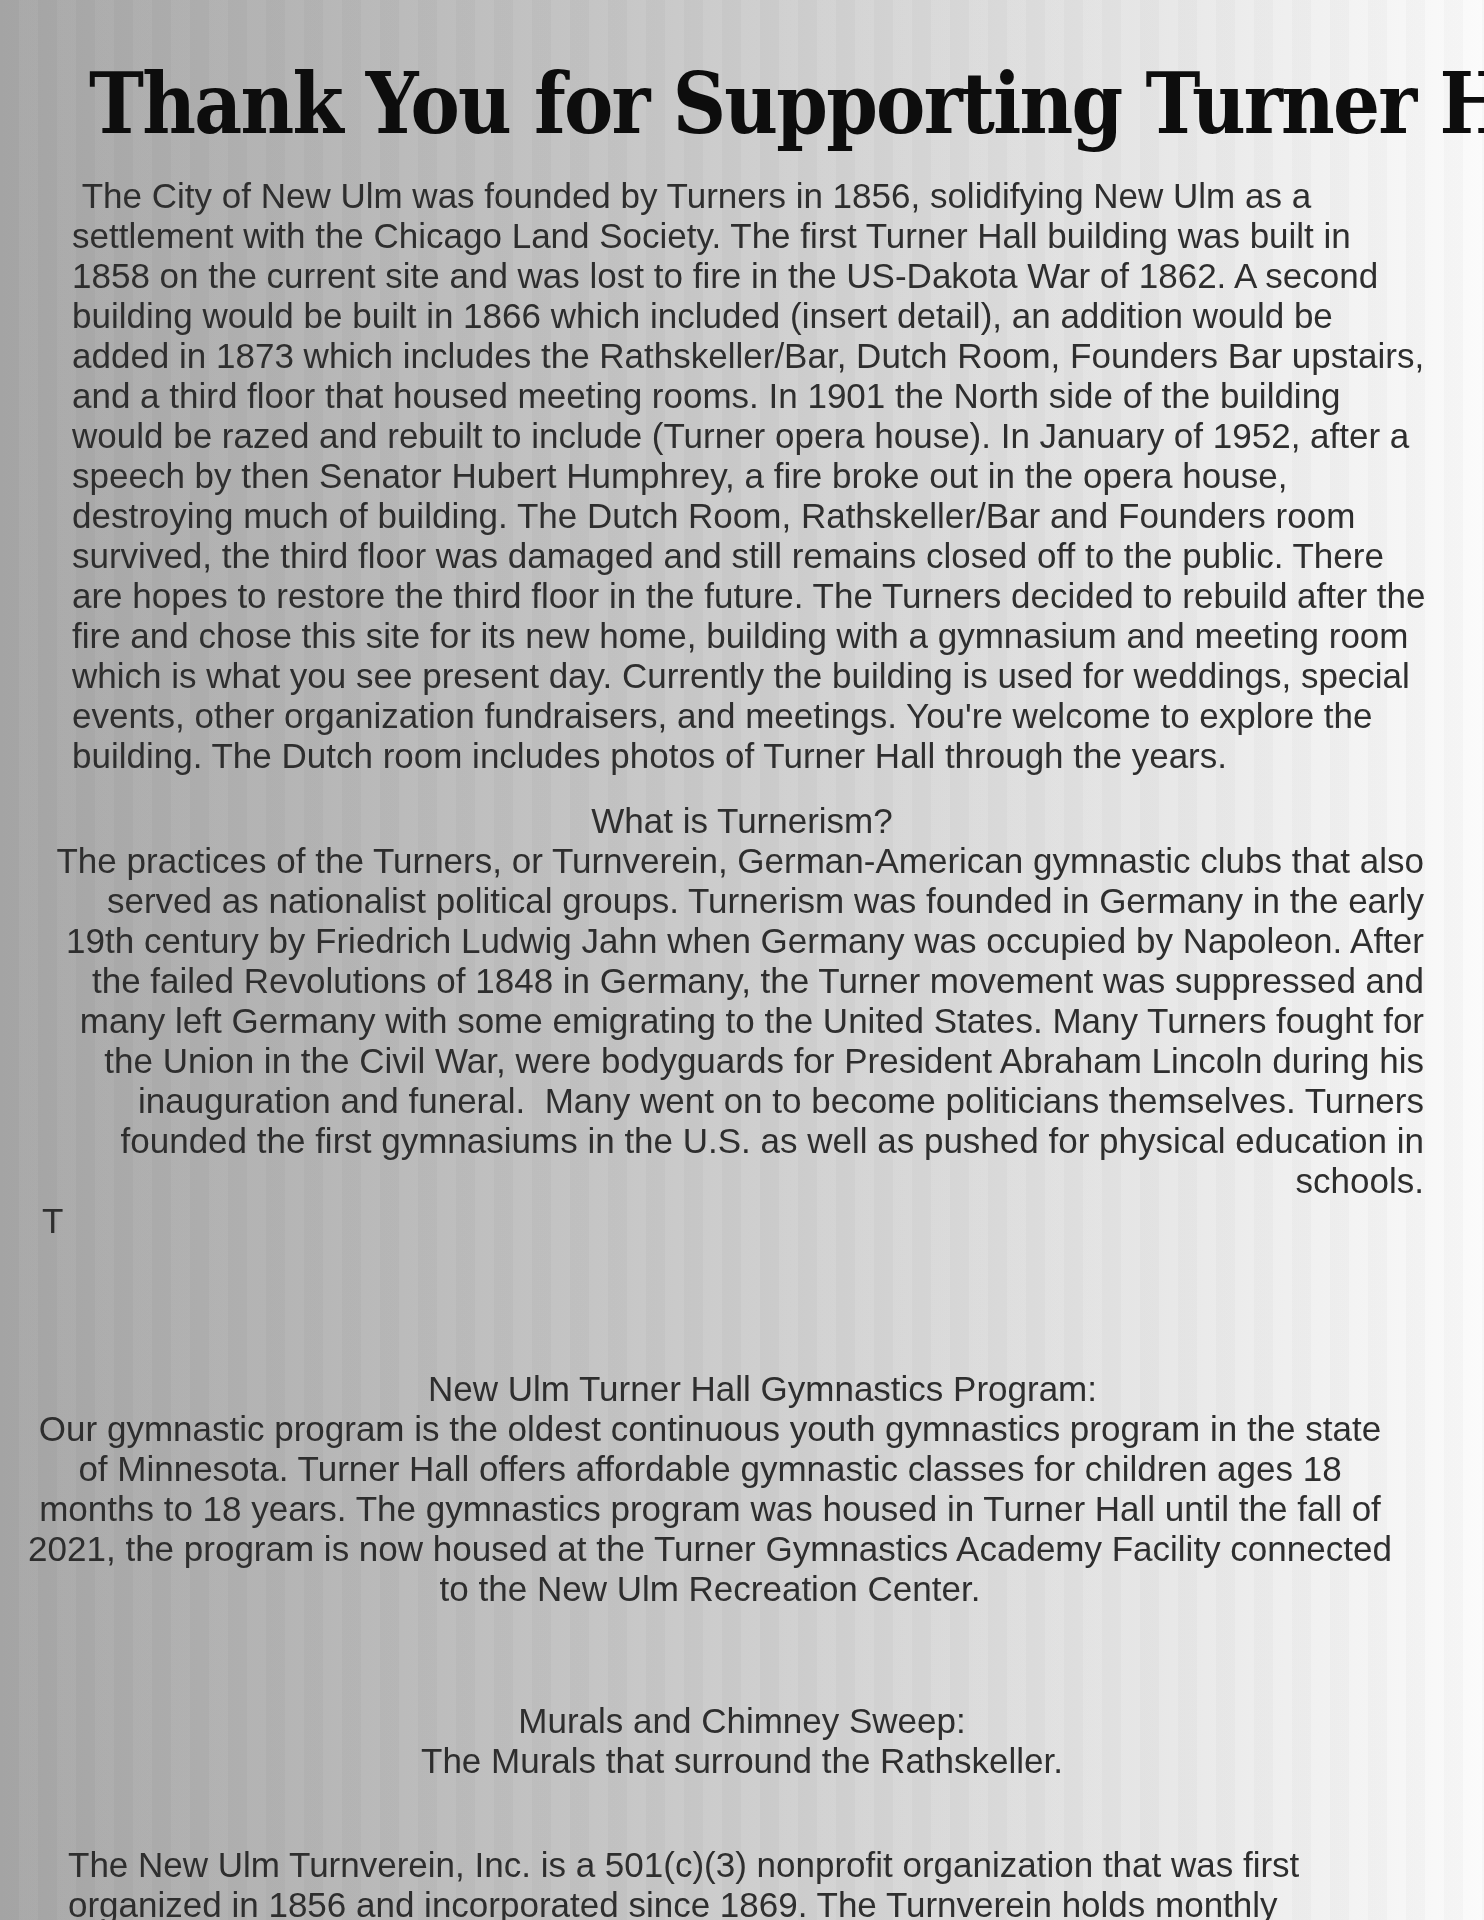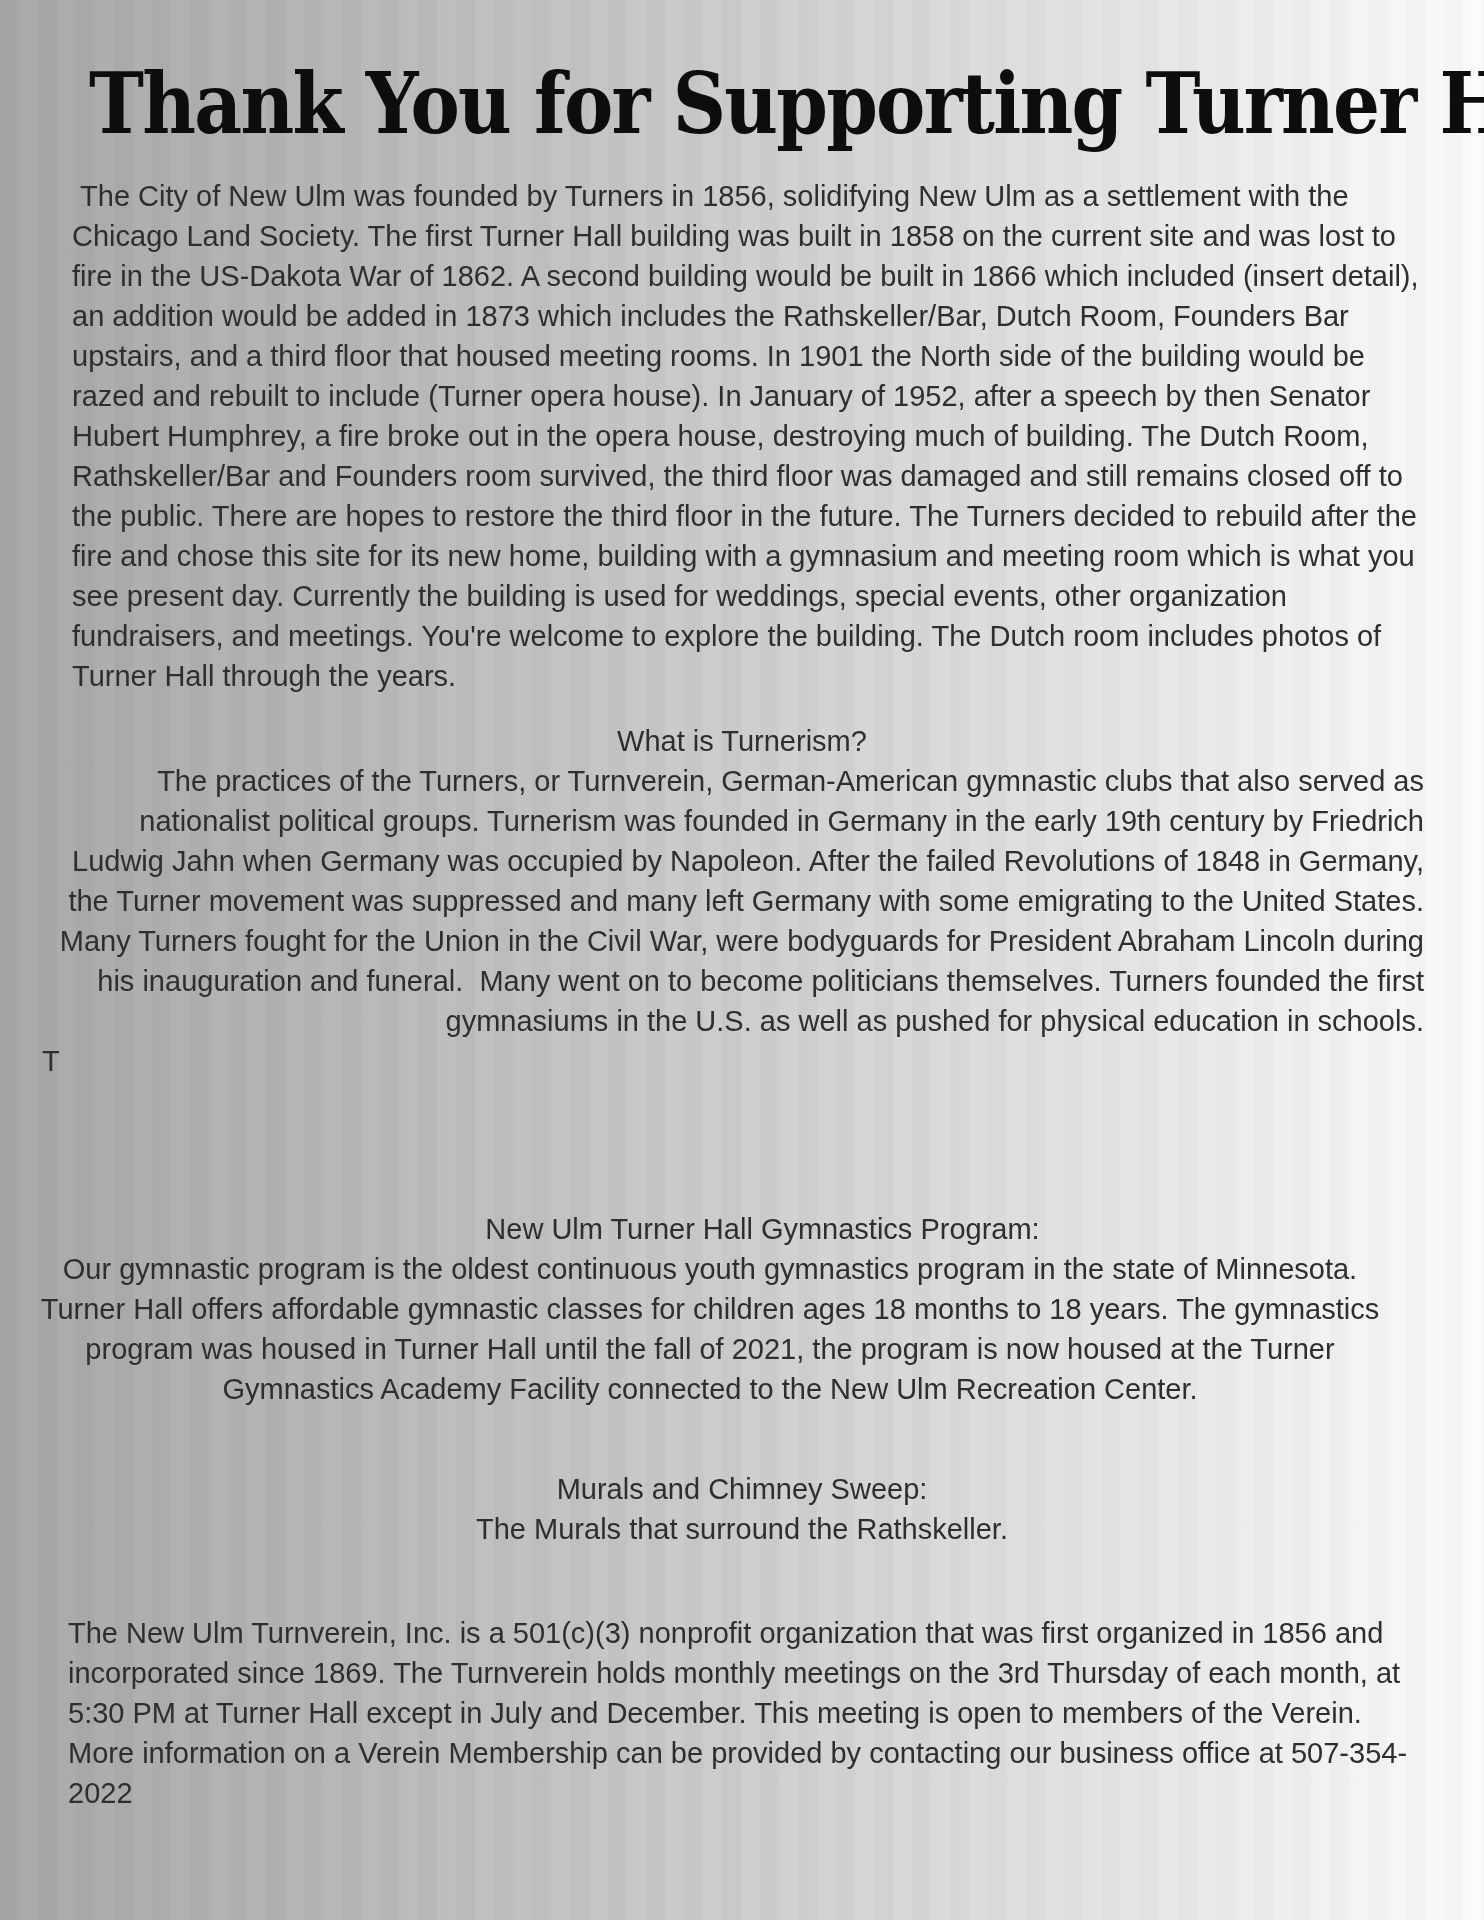--- a/index.html
+++ b/index.html
@@ -42,21 +42,21 @@
     font-size: 84px;
     line-height: 1.1;
     letter-spacing: -2px;
     color: #0d0d0d;
     transform: scaleX(0.88);
     transform-origin: 50% 50%;
     white-space: nowrap;
   }
   .body-text {
     margin: 0;
-    font-size: 29px;
+    font-size: 35px;
     line-height: 40px;
     color: #2e2e2e;
     white-space: pre-wrap;
   }
   .centered {
     text-align: center;
   }
   .intro-paragraph {
     margin: 26px 52px 0 72px;
   }
@@ -73,21 +73,21 @@
   }
   .gymnastics-heading {
     margin-top: 128px;
     padding-left: 41px;
   }
   .gymnastics-paragraph {
     margin: 0 86px 0 22px;
     text-align: center;
   }
   .murals-heading {
-    margin-top: 60px;
+    margin-top: 92px;
   }
   .murals-subheading {
     margin-top: 0;
   }
   .nonprofit-paragraph {
     margin: 64px 56px 0 68px;
   }
 </style>
 </head>
 <body>

